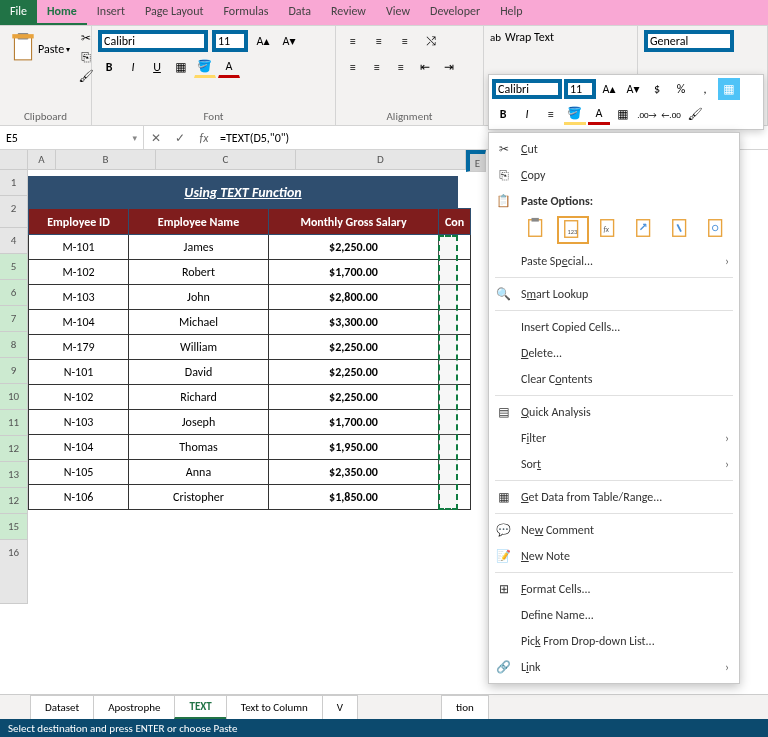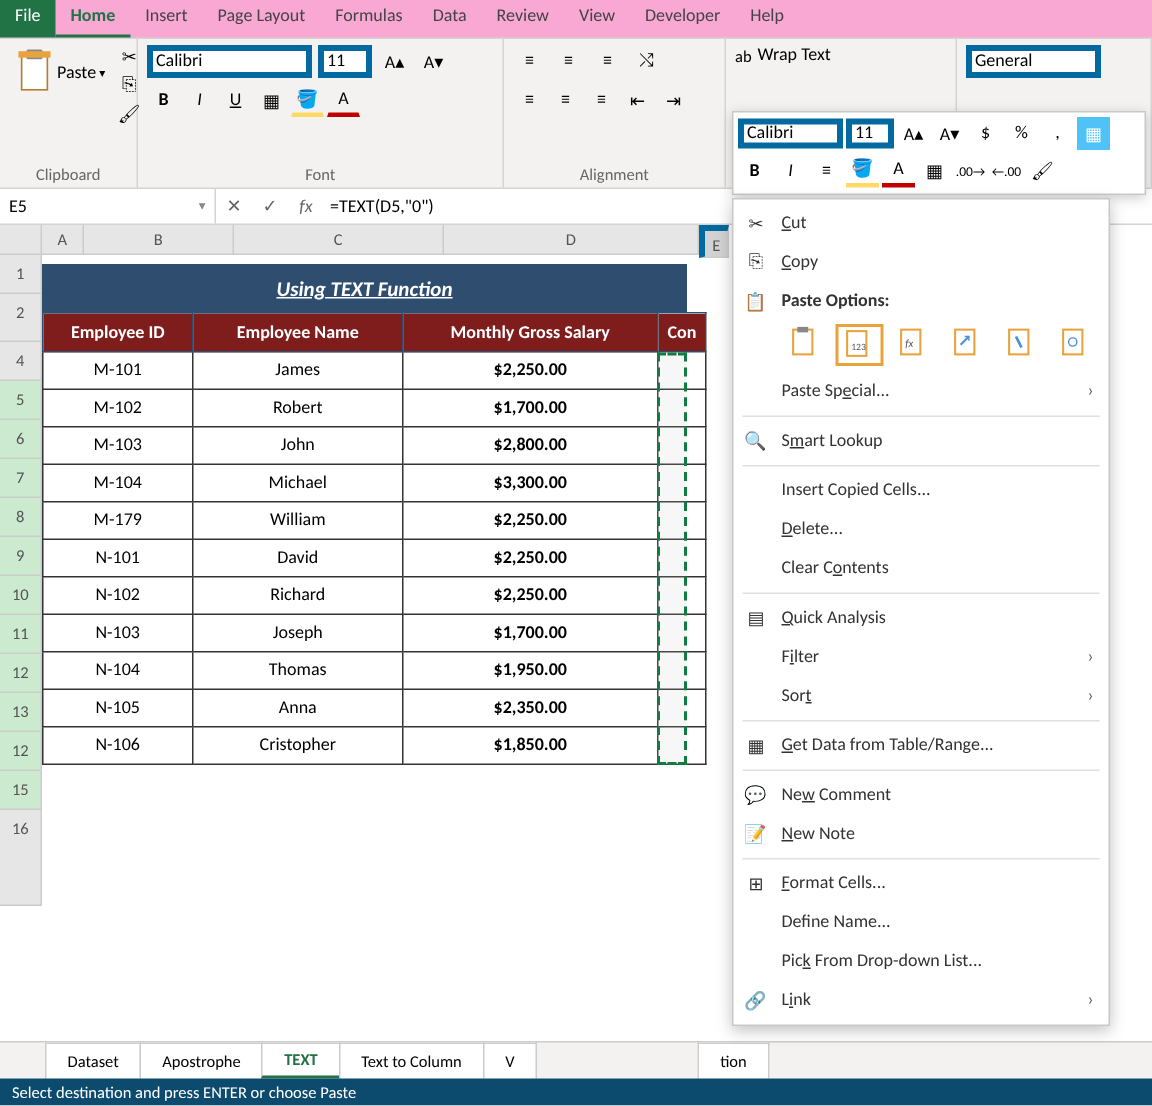--- a/index.html
+++ b/index.html
@@ -452,18 +452,18 @@
       <span class="ctx-sub">›</span>
     </div>
 </div>
 
 <div class="sheet-tabs">
   <div class="stab">Dataset</div>
   <div class="stab">Apostrophe</div>
   <div class="stab active">TEXT</div>
   <div class="stab">Text to Column</div>
   <div class="stab">V</div>
-  <div class="stab" style="margin-left:108px">tion</div>
+  <div class="stab" style="margin-left:84px">tion</div>
 </div>
 
 <div class="status">
   <span>Select destination and press ENTER or choose Paste</span>
 </div>
 
 </body></html>

